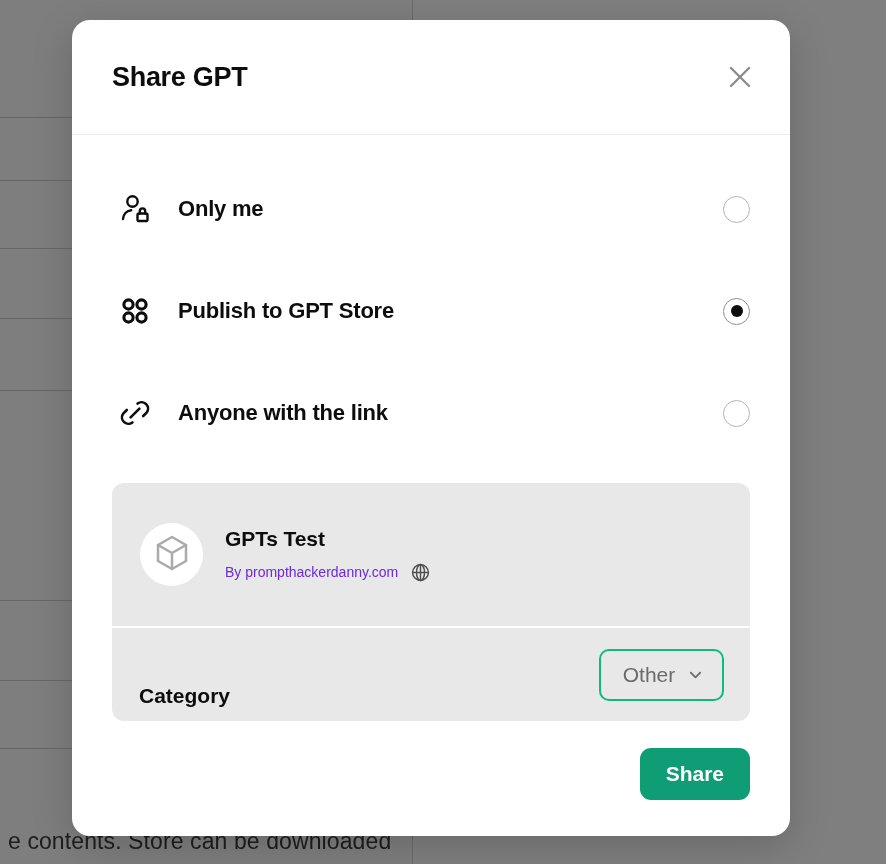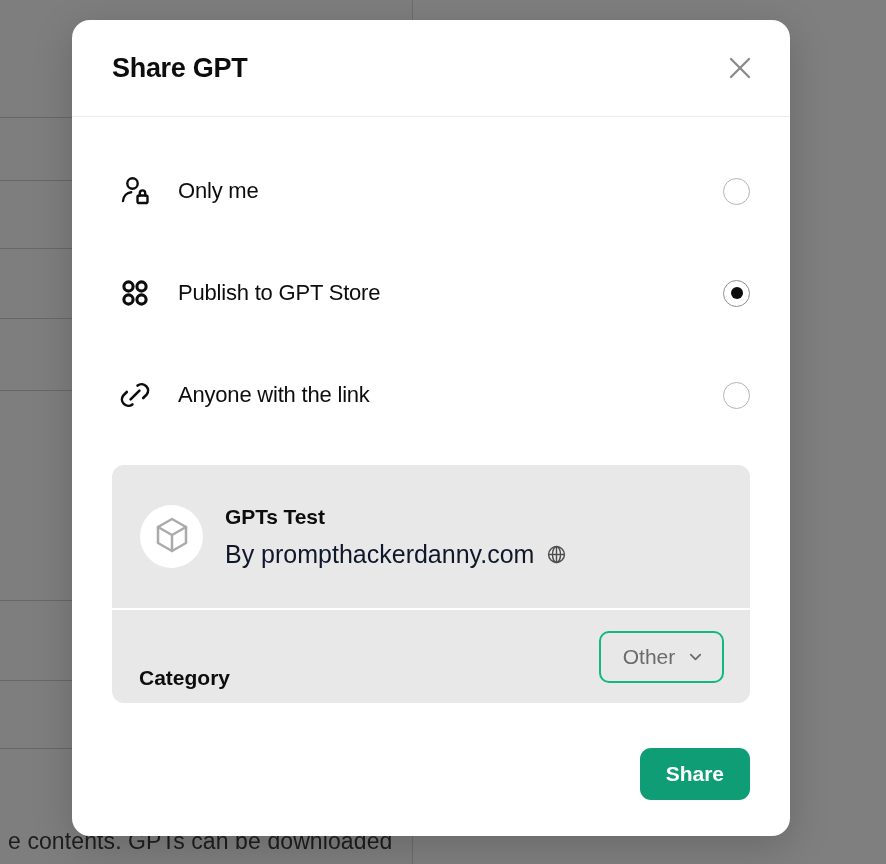--- a/index.html
+++ b/index.html
@@ -45,21 +45,21 @@
     width: 718px; height: 816px;
     background: #ffffff;
     border-radius: 18px;
     box-shadow: 0 10px 40px rgba(0,0,0,0.18);
     display: flex; flex-direction: column;
     overflow: hidden;
   }
 
   .modal-header {
     position: relative;
-    height: 97px;
+    height: 115px;
     border-bottom: 1px solid #ececec;
     display: flex; align-items: center;
     padding: 0 34px 0 40px;
   }
   .modal-title {
     font-size: 27px; font-weight: bold; color: #0d0d0d;
     letter-spacing: -0.3px;
   }
   .close-btn {
     position: absolute; right: 32px; top: 50%;
@@ -84,21 +84,21 @@
   }
   .option-row:last-of-type { margin-bottom: 24px; }
   .option-icon {
     width: 42px; height: 42px;
     display: flex; align-items: center; justify-content: center;
     flex: none;
     margin-left: 2px;
   }
   .option-label {
     margin-left: 22px;
-    font-size: 22px; font-weight: normal; color: #0d0d0d;
+    font-size: 22px; font-weight: bold; color: #0d0d0d;
     letter-spacing: -0.2px;
     flex: 1;
   }
   .radio {
     width: 27px; height: 27px; border-radius: 50%;
     border: 1.4px solid #b4b4b4;
     flex: none;
     display: flex; align-items: center; justify-content: center;
     background: #fff;
   }
@@ -128,22 +128,22 @@
     display: flex; align-items: center; justify-content: center;
     flex: none;
   }
   .gpt-text { margin-left: 22px; }
   .gpt-name {
     font-size: 21px; font-weight: bold; color: #0d0d0d;
     letter-spacing: -0.1px;
   }
   .gpt-byline {
     margin-top: 11px;
-    display: flex; gap: 12px;
-    font-size: 25px; color: #0f172a;
+    display: flex; align-items: center; gap: 12px;
+    font-size: 14px; color: #6d28d9;
   }
   .globe-icon { display: flex; align-items: center; }
 
   .gpt-category {
     background: #e8e8e8;
     border-radius: 0 0 12px 12px;
     height: 93px;
     display: flex; align-items: center; justify-content: space-between;
     padding: 0 26px 0 27px;
   }
@@ -185,21 +185,21 @@
   <div class="bg-col-left"></div>
   <div class="bg-divider-v" style="left:412px"></div>
   <div class="bg-row-sep" style="top:117px"></div>
   <div class="bg-row-sep" style="top:180px"></div>
   <div class="bg-row-sep" style="top:248px"></div>
   <div class="bg-row-sep" style="top:318px"></div>
   <div class="bg-row-sep" style="top:390px"></div>
   <div class="bg-row-sep" style="top:600px"></div>
   <div class="bg-row-sep" style="top:680px"></div>
   <div class="bg-row-sep" style="top:748px"></div>
-  <div class="bg-bottom-text">e contents. GPTs can be downloaded</div>
+  <div class="bg-bottom-text">e contents. Store can be downloaded</div>
 </div>
 
 <div class="dim-overlay"></div>
 
 <div class="modal">
 
   <div class="modal-header">
     <div class="modal-title">Share GPT</div>
     <button class="close-btn">
       <span>

